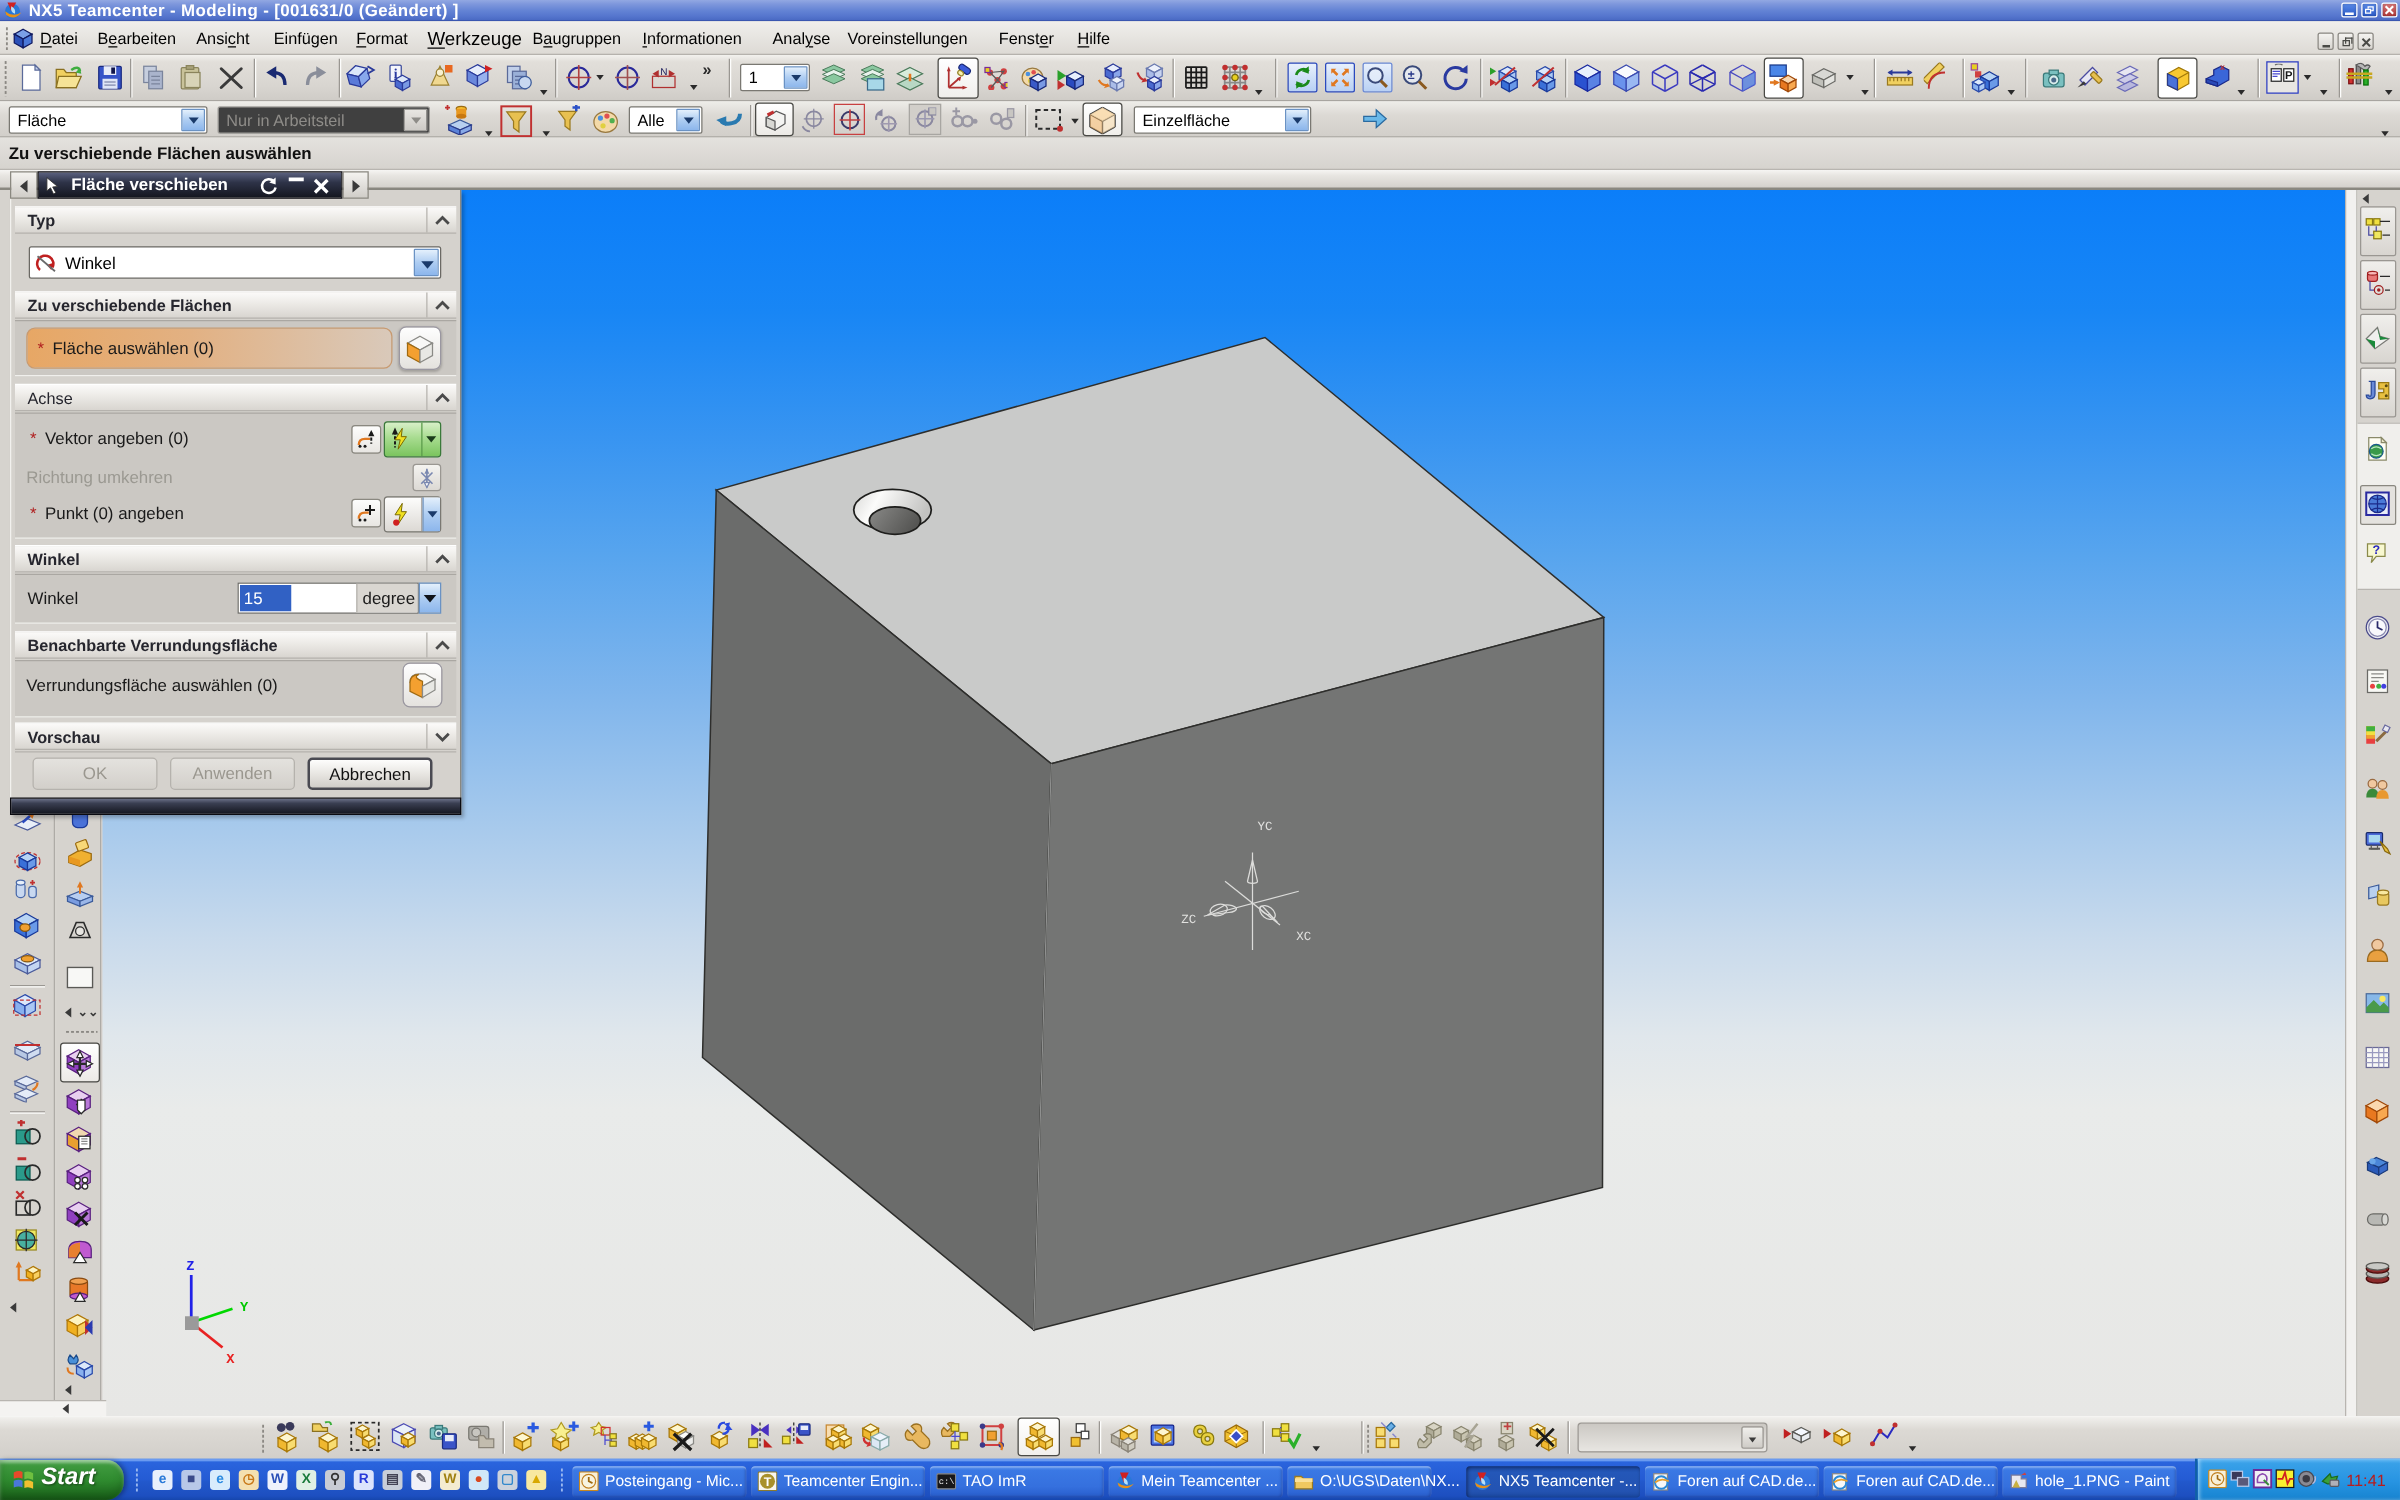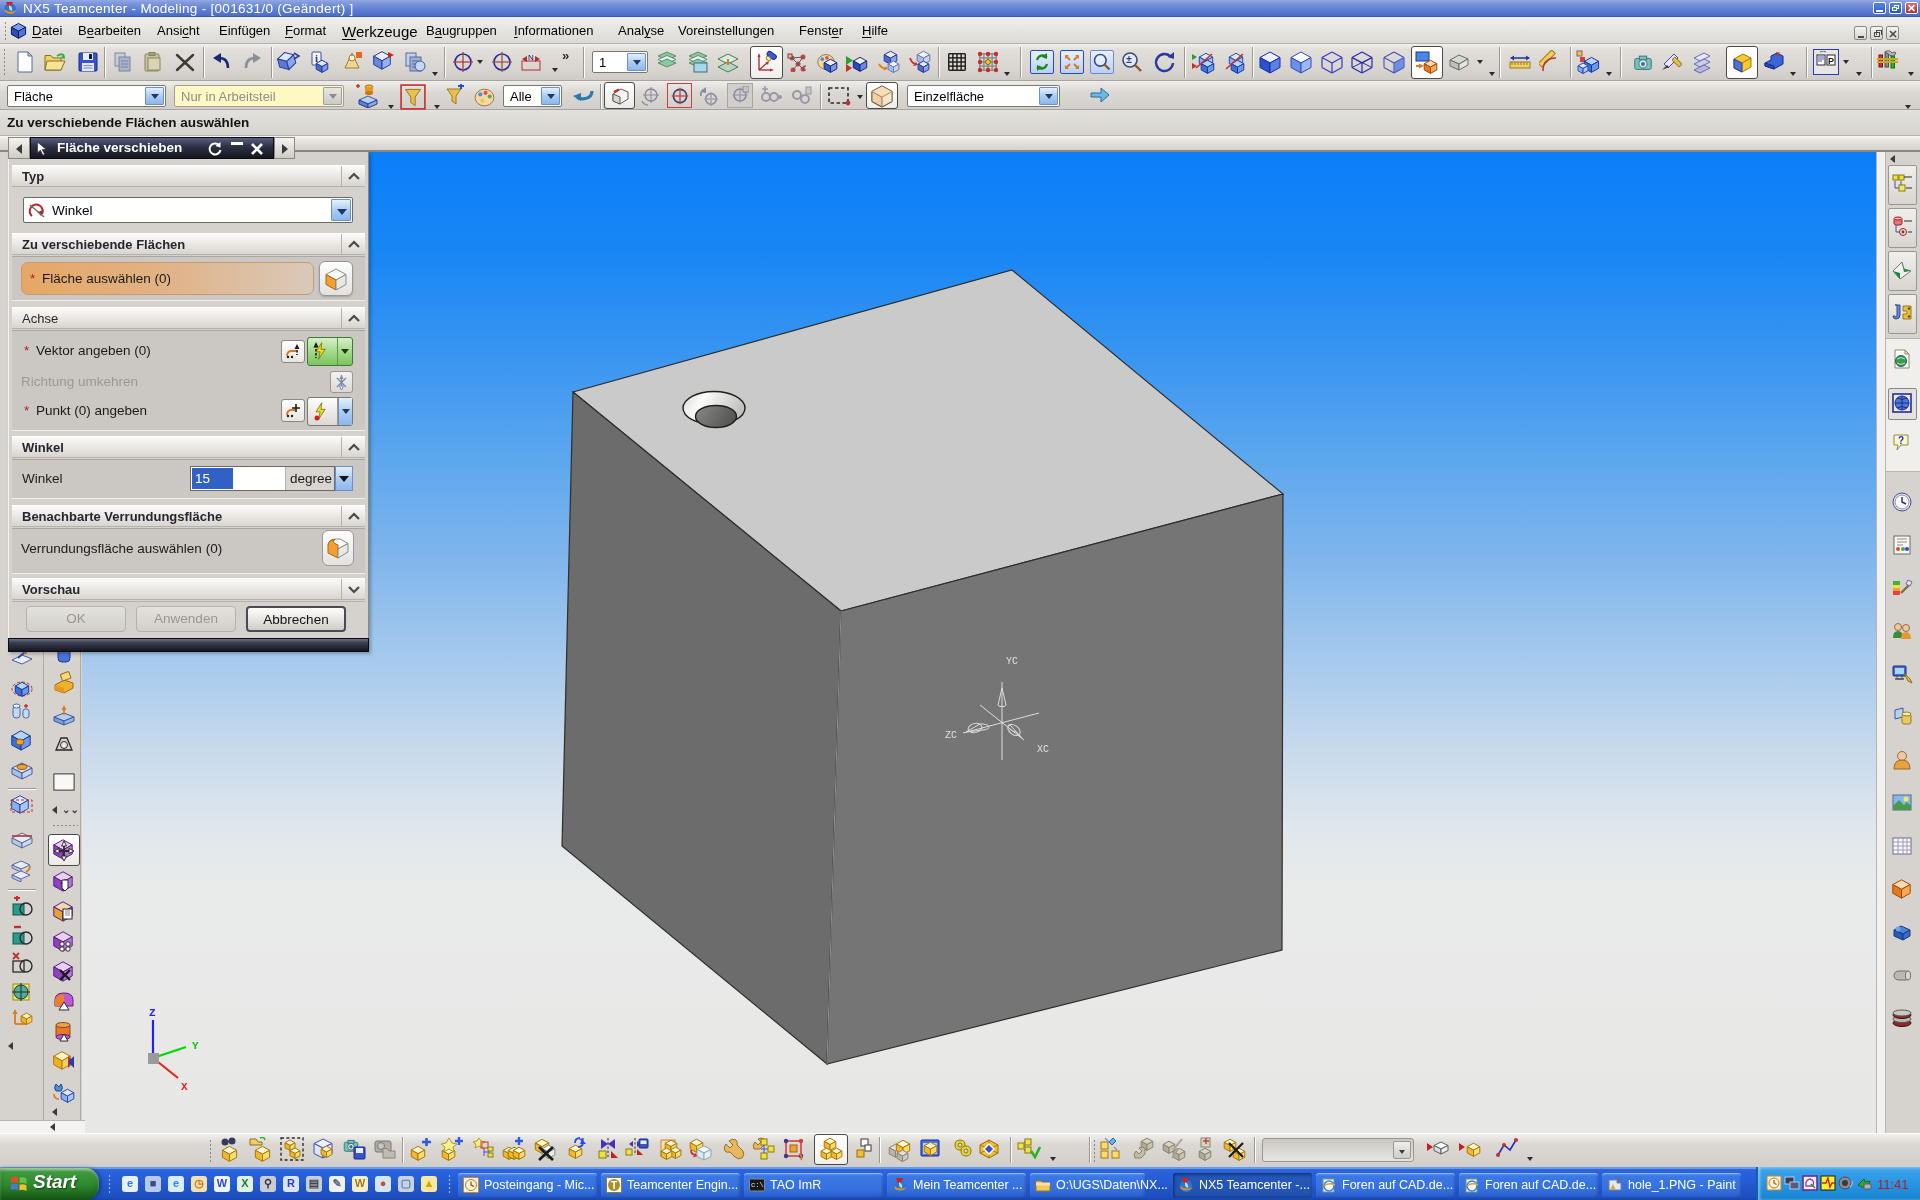--- a/index.html
+++ b/index.html
@@ -4,33 +4,33 @@
 body{width:1920px;height:1200px;overflow:hidden;position:relative;
  font-family:"Liberation Sans",sans-serif;background:#d8d5d0}
 .abs{position:absolute}
 .sep{position:absolute;width:2px;border-left:1px solid #9a9792;border-right:1px solid #fdfdfc}
 .grip{position:absolute;width:3px;background-image:radial-gradient(circle,#8a8782 35%,transparent 40%);background-size:3px 4px}
 .ddarr{position:absolute;width:0;height:0;border-left:3.5px solid transparent;border-right:3.5px solid transparent;border-top:4.5px solid #2a2a2a}
 .combo{position:absolute;background:#fff;border:1px solid #7a7872;border-radius:2px;font-size:13px;color:#000}
 .combo .txt{position:absolute;left:6px;top:50%;transform:translateY(-50%);white-space:nowrap}
 .combo .btn{position:absolute;right:1px;top:1px;bottom:1px;width:19px;background:linear-gradient(180deg,#e4f0fc,#aecdf2 50%,#8cb6ec);border:1px solid #6a92c4;border-radius:1px}
 .combo .btn:after{content:"";position:absolute;left:50%;top:50%;transform:translate(-50%,-40%);border-left:4px solid transparent;border-right:4px solid transparent;border-top:5px solid #1a3a6a}
-.combo.dis{background:#fef9c3;color:#8e8c88;border-color:#a09e9a}
+.combo.dis{background:#404040;color:#8e8c88;border-color:#a09e9a}
 .combo.dis .btn{background:linear-gradient(180deg,#e8e6e2,#cdcac6);border-color:#a09e9a}
 .combo.dis .btn:after{border-top-color:#8e8c88}
 .tbtn{position:absolute;border:1px solid #4a4a46;border-radius:3px;background:#fff}
 </style></head><body>
 <div class="abs" style="left:0;top:0;width:1920px;height:17px;background:linear-gradient(180deg,#92a8e2 0%,#7e97dc 20%,#6282d4 55%,#5676ce 80%,#4a6ac4 100%);border-bottom:1px solid #3a57b0">
     <svg style="position:absolute;left:2px;top:1px" width="16" height="15" viewBox="0 0 16 15">
       <circle cx="8" cy="8" r="6" fill="#2878d8"></circle>
       <path d="M2 8 Q8 13 15 9 Q10 16 3 11 Z" fill="#e89018"></path>
       <path d="M4 1 L11 1 L7 8 Z" fill="#d02020"></path>
       <path d="M7 4 Q11 6 10 10 Q6 9 7 4 Z" fill="#b8e0f8"></path>
     </svg>
-    <div class="abs" style="left:23px;top:1px;font-size:13.5px;font-weight:normal;color:#fff;letter-spacing:0.3px">NX5 Teamcenter - Modeling - [001631/0 (Geändert) ]</div>
+    <div class="abs" style="left:23px;top:1px;font-size:13.5px;font-weight:bold;color:#fff;letter-spacing:0.3px">NX5 Teamcenter - Modeling - [001631/0 (Geändert) ]</div>
     <div class="abs" style="left:1873px;top:2px;width:13px;height:12px;background:linear-gradient(180deg,#5a8ae8,#2a5ac8);border:1px solid #fff;border-radius:2px;box-shadow:inset 0 0 2px rgba(0,0,0,.3)">
       <div class="abs" style="left:2px;top:7px;width:7px;height:2px;background:#fff"></div>
     </div>
     <div class="abs" style="left:1889px;top:2px;width:13px;height:12px;background:linear-gradient(180deg,#5a8ae8,#2a5ac8);border:1px solid #fff;border-radius:2px;box-shadow:inset 0 0 2px rgba(0,0,0,.3)">
       <div class="abs" style="left:4px;top:2px;width:5px;height:4px;border:1px solid #fff"></div>
       <div class="abs" style="left:2px;top:4px;width:5px;height:4px;border:1px solid #fff;background:#4a77d8"></div>
     </div>
     <div class="abs" style="left:1905px;top:2px;width:13px;height:12px;background:linear-gradient(180deg,#d87878,#b03838);border:1px solid #fff;border-radius:2px;box-shadow:inset 0 0 2px rgba(0,0,0,.3)">
       <svg style="position:absolute;left:0;top:0" width="11" height="10">
         <line x1="2.5" y1="2" x2="8.5" y2="8" stroke="#fff" stroke-width="1.7"></line>
@@ -617,21 +617,21 @@
     <line x1="2.0" y1="7.5" x2="12.0" y2="2.0" stroke="#3a3a3a" stroke-width="1.2"></line>
     <line x1="2.0" y1="7.5" x2="2.0" y2="17.5" stroke="#3a3a3a" stroke-width="1.2"></line>
     <line x1="12.0" y1="13.0" x2="12.0" y2="23.0" stroke="#3a3a3a" stroke-width="1.2"></line>
     <line x1="22.0" y1="7.5" x2="22.0" y2="17.5" stroke="#3a3a3a" stroke-width="1.2"></line>
     <line x1="2.0" y1="17.5" x2="12.0" y2="23.0" stroke="#3a3a3a" stroke-width="1.2"></line>
     <line x1="12.0" y1="23.0" x2="22.0" y2="17.5" stroke="#3a3a3a" stroke-width="1.2"></line>
     <polygon points="12,2 22,7.5 12,13 2,7.5" fill="#f8d8a8" fill-opacity="0.85"></polygon>
     <polygon points="2,7.5 12,13 12,23 2,17.5" fill="#f0b060" fill-opacity="0.55"></polygon>
     <polygon points="12,13 22,7.5 22,17.5 12,23" fill="#f8d8a8" fill-opacity="0.55"></polygon>
   </svg>
-<div class="combo" style="left:907px;top:85px;width:153px;height:22px">
+<div class="combo" style="left:907px;top:85px;width:142px;height:22px">
     <span class="txt">Einzelfläche</span>
     <span class="btn"></span>
   </div>
 <svg style="position:absolute;left:1088px;top:84px" width="24" height="24" viewBox="0 0 24 24">
     <path d="M3 9 L13 9 L13 4 L21 11 L13 18 L13 13 L3 13 Z" fill="#6ab8e8" stroke="#2a6aa0"></path>
   </svg>
 <div class="ddarr" style="left:1905px;top:105px"></div>
 <div class="abs" style="left:0;top:110px;width:1920px;height:26px;background:linear-gradient(180deg,#e4e2de,#d6d3ce);border-bottom:1px solid #b8b5b0">
     <div class="abs" style="left:7px;top:5px;font-size:13.5px;font-weight:bold;color:#111">Zu verschiebende Flächen auswählen</div>
   </div>

